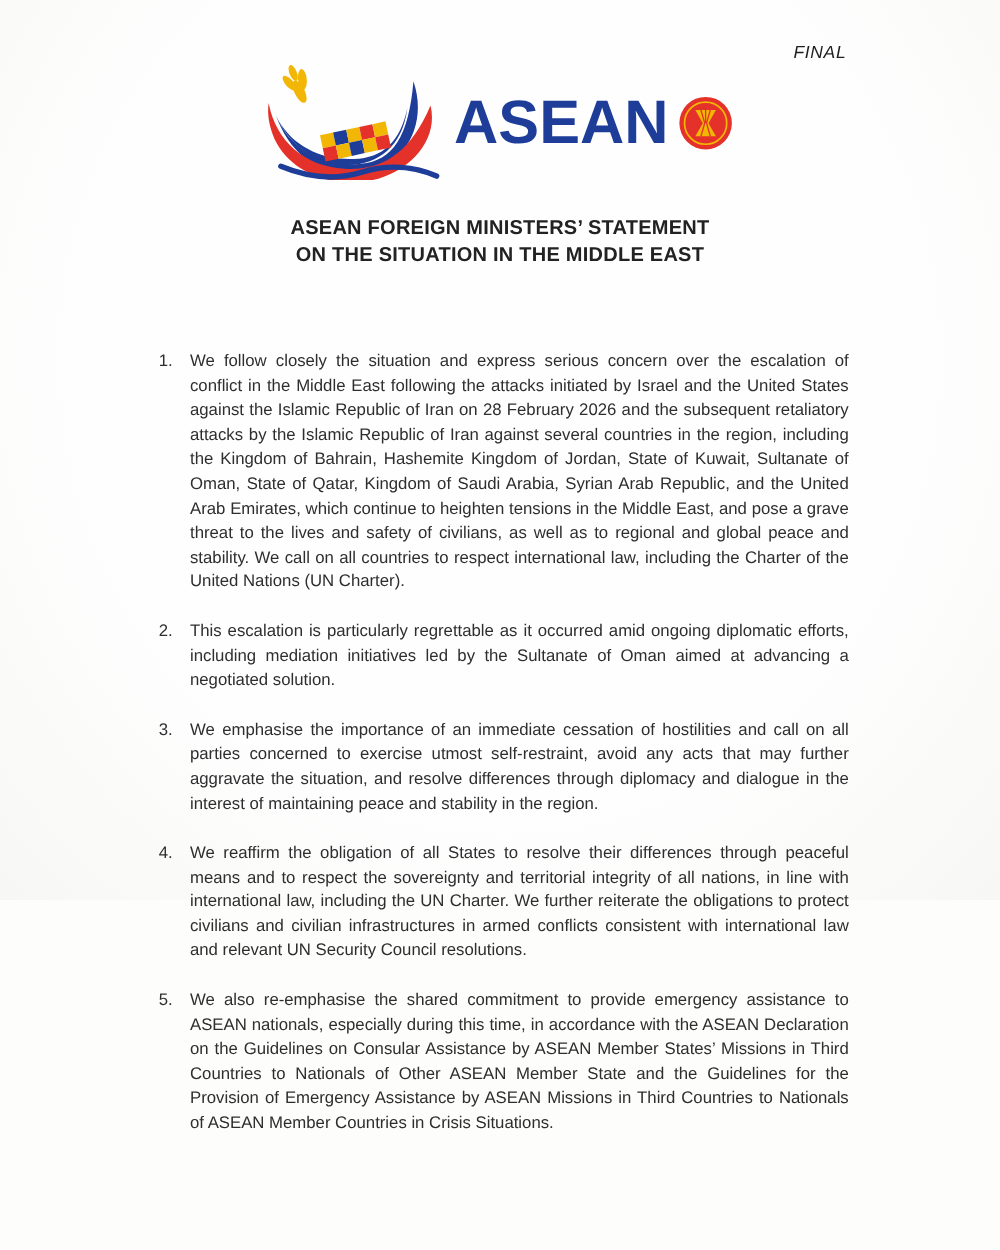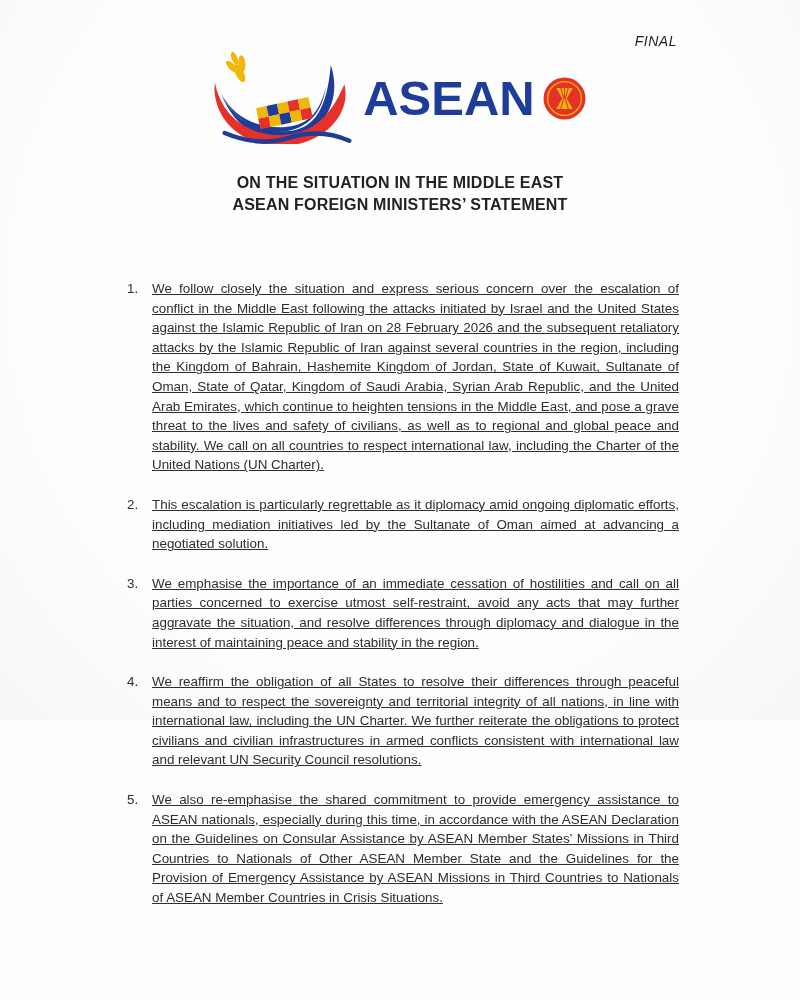--- a/index.html
+++ b/index.html
@@ -92,21 +92,20 @@
     line-height: 19.6px;
     color: #2e2e2e;
   }
   .para .num {
     width: 25px;
     flex-shrink: 0;
   }
   .para .txt {
     flex: 1;
     text-align: justify;
-    text-decoration: underline;
   }
   .f-blue   { fill: var(--asean-blue, #1e3d99); }
   .f-red    { fill: var(--logo-red, #e4322b); }
   .f-yellow { fill: var(--logo-yellow, #f2b705); }
   .s-blue   { stroke: var(--asean-blue, #1e3d99); }
   .s-red    { stroke: var(--logo-red, #e4322b); }
   .s-yellow { stroke: var(--logo-yellow, #f2b705); }
 </style>
 </head>
 <body>
@@ -163,33 +162,33 @@
               <path d="M-5 13 L-1 -1"></path>
                 <path d="M5 13 L1 -1"></path>
             </g>
           </svg>
         </span>
       </div>
     </div>
   </div>
 
   <div class="doc-title">
+    <div>ASEAN FOREIGN MINISTERS’ STATEMENT</div>
     <div>ON THE SITUATION IN THE MIDDLE EAST</div>
-    <div>ASEAN FOREIGN MINISTERS’ STATEMENT</div>
   </div>
 
 
   <div class="body-block">
     <div class="para">
       <span class="num">1.</span>
       <span class="txt">We follow closely the situation and express serious concern over the escalation of conflict in the Middle East following the attacks initiated by Israel and the United States against the Islamic Republic of Iran on 28 February 2026 and the subsequent retaliatory attacks by the Islamic Republic of Iran against several countries in the region, including the Kingdom of Bahrain, Hashemite Kingdom of Jordan, State of Kuwait, Sultanate of Oman, State of Qatar, Kingdom of Saudi Arabia, Syrian Arab Republic, and the United Arab Emirates, which continue to heighten tensions in the Middle East, and pose a grave threat to the lives and safety of civilians, as well as to regional and global peace and stability. We call on all countries to respect international law, including the Charter of the United Nations (UN Charter).</span>
     </div>
     <div class="para">
       <span class="num">2.</span>
-      <span class="txt">This escalation is particularly regrettable as it diplomacy amid ongoing diplomatic efforts, including mediation initiatives led by the Sultanate of Oman aimed at advancing a negotiated solution.</span>
+      <span class="txt">This escalation is particularly regrettable as it occurred amid ongoing diplomatic efforts, including mediation initiatives led by the Sultanate of Oman aimed at advancing a negotiated solution.</span>
     </div>
     <div class="para">
       <span class="num">3.</span>
       <span class="txt">We emphasise the importance of an immediate cessation of hostilities and call on all parties concerned to exercise utmost self-restraint, avoid any acts that may further aggravate the situation, and resolve differences through diplomacy and dialogue in the interest of maintaining peace and stability in the region.</span>
     </div>
     <div class="para">
       <span class="num">4.</span>
       <span class="txt">We reaffirm the obligation of all States to resolve their differences through peaceful means and to respect the sovereignty and territorial integrity of all nations, in line with international law, including the UN Charter. We further reiterate the obligations to protect civilians and civilian infrastructures in armed conflicts consistent with international law and relevant UN Security Council resolutions.</span>
     </div>
     <div class="para">

